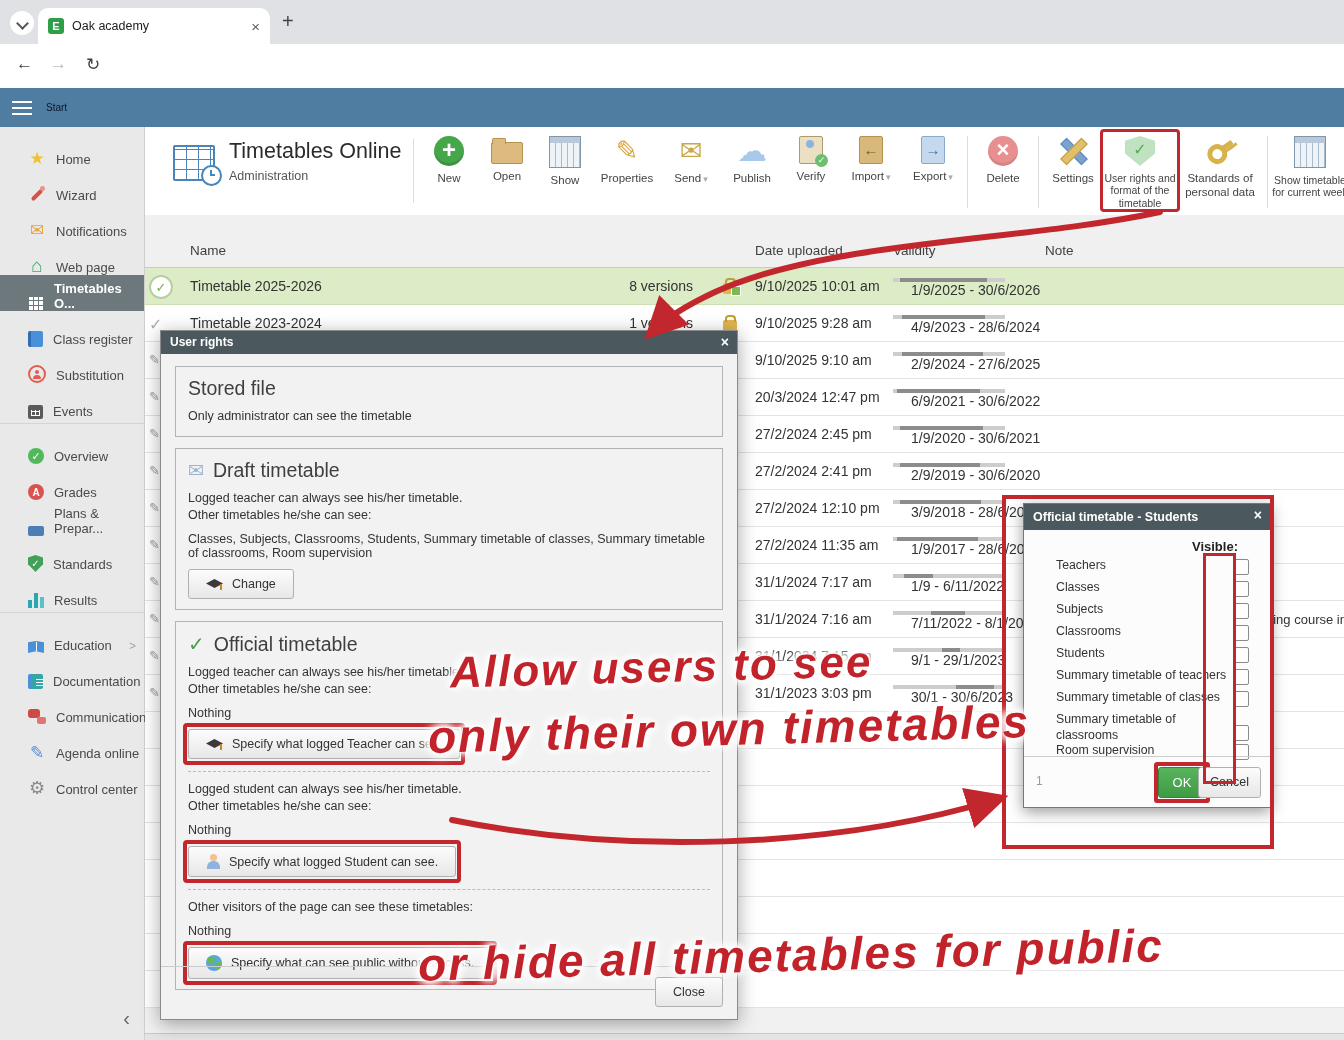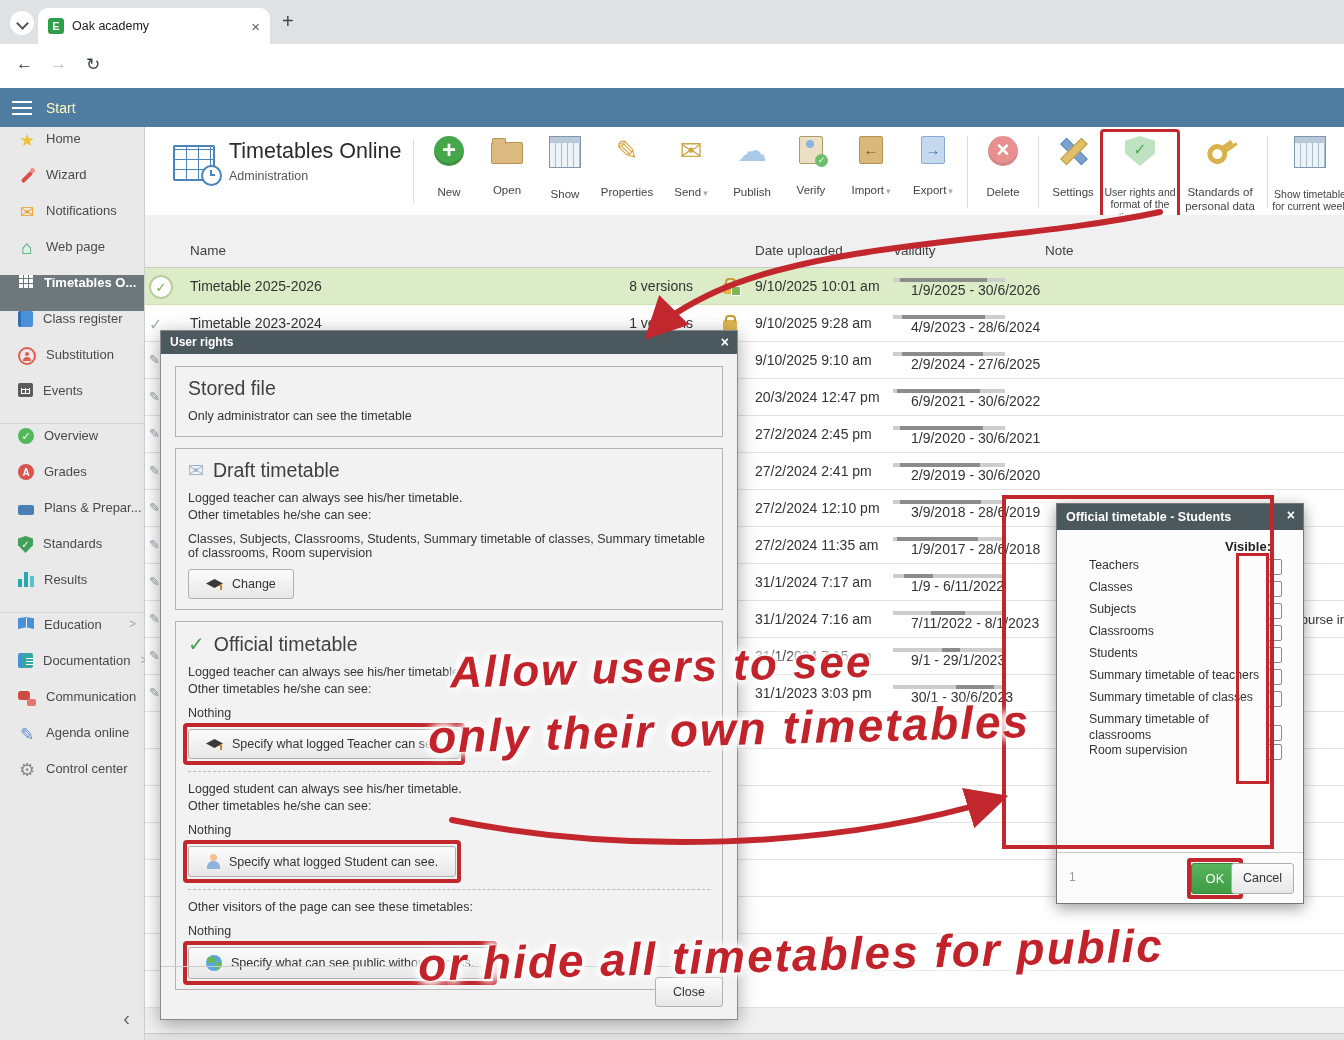--- a/index.html
+++ b/index.html
@@ -27,26 +27,26 @@
   .tune::before{top:4px;} .tune::after{top:10px;}
   .tune i{position:absolute;width:5px;height:5px;border-radius:50%;background:#5f6368;}
   .tune i.a{left:2px;top:2.5px;} .tune i.b{right:2px;top:8.5px;}
   .url{font-size:13.5px;color:#202124;}
 
   
   .appbar{position:absolute;left:0;top:88px;right:0;height:39px;background:#4f7ca1;display:flex;align-items:center;}
   .burger{width:20px;height:2px;background:#fff;margin:0 14px 0 12px;position:relative;}
   .burger::before,.burger::after{content:"";position:absolute;left:0;width:20px;height:2px;background:#fff;}
   .burger::before{top:-6px;} .burger::after{top:6px;}
-  .start{color:#fef9c3;font-size:14px;}
+  .start{color:#0f172a;font-size:10px;}
 
   
   .sidebar{position:absolute;left:0;top:127px;width:145px;bottom:0;background:#e9e9e9;
            border-right:1px solid #cfcfcf;box-sizing:border-box;padding-top:4px;}
-  .side-item{height:36px;display:flex;align-items:flex-start;gap:10px;padding-left:18px;font-size:13px;color:#4a4a4a;}
+  .side-item{height:36px;display:flex;align-items:flex-end;gap:10px;padding-left:28px;font-size:13px;color:#4a4a4a;}
   .side-item.sel{background:#6d787c;color:#fff;font-weight:bold;}
   .side-div{height:1px;background:#d4d4d4;margin:4px 0;}
   .side-chev{margin-left:auto;padding-right:8px;color:#a5a5a5;font-size:12px;}
   .collapse{position:absolute;bottom:10px;right:14px;color:#666;font-size:20px;}
 
   
   .ic{width:18px;height:18px;display:inline-flex;align-items:center;justify-content:center;flex:none;position:relative;}
   .ic-star::before{content:"★";color:#f0c231;font-size:17px;}
   .ic-wand::before{content:"";position:absolute;left:2px;top:8px;width:14px;height:4px;background:#d65147;border-radius:2px;transform:rotate(-45deg);}
   .ic-wand::after{content:"";position:absolute;right:1px;top:1px;width:5px;height:5px;background:#e8938c;border-radius:50%;}
@@ -96,21 +96,21 @@
   .logo-clock{position:absolute;left:56px;top:38px;width:17px;height:17px;border-radius:50%;
      background:#fff;border:2px solid #4a84b8;}
   .logo-clock::before{content:"";position:absolute;left:7px;top:3px;width:2px;height:6px;background:#4a84b8;}
   .logo-clock::after{content:"";position:absolute;left:7px;top:7px;width:5px;height:2px;background:#4a84b8;}
   .panel-title{position:absolute;left:84px;top:12px;font-size:21.5px;color:#2b2b2b;}
   .panel-sub{position:absolute;left:84px;top:42px;font-size:12.5px;color:#555;}
   .panel-vdiv{position:absolute;left:268px;top:12px;height:64px;width:1px;background:#ddd;}
   .tbar{position:absolute;left:275px;top:5px;right:0;display:flex;align-items:flex-start;}
   .tbtn{display:flex;flex-direction:column;align-items:center;text-align:center;font-size:11.5px;
         color:#444;line-height:1.18;padding-top:2px;position:relative;flex:none;}
-  .tbtn .lbl{margin-top:18px;}
+  .tbtn .lbl{margin-top:4px;}
   .tbtn.small .lbl{font-size:10.5px;}
   .tdiv{width:1px;background:#ddd;height:72px;margin:4px 3px 0;flex:none;}
   .caret{color:#aaa;font-size:9px;margin-left:2px;}
   .tbtn.ann::after{content:"";position:absolute;inset:-3px -4px;border:3.5px solid #c1272d;border-radius:4px;}
 
   
   .ti{width:30px;height:30px;position:relative;display:block;margin:2px auto 2px;}
   .ti-new{background:#46a64a;border-radius:50%;box-shadow:inset 0 -3px 0 rgba(0,0,0,.12);}
   .ti-new::after{content:"+";position:absolute;inset:0;color:#fff;font-size:24px;line-height:28px;text-align:center;font-weight:bold;}
   .ti-open{margin-top:8px;height:20px;background:#ddbb80;border:1px solid #b5924e;border-radius:2px;}
@@ -197,21 +197,21 @@
   .ic-student-sm::before{content:"";position:absolute;left:4px;top:0;width:7px;height:7px;background:#f0c290;border-radius:50%;}
   .ic-student-sm::after{content:"";position:absolute;left:1px;top:7px;width:13px;height:8px;background:#8fb3dd;border-radius:6px 6px 0 0;}
   .ic-globe{width:16px;height:16px;border-radius:50%;background:#58a8e0;position:relative;display:inline-block;overflow:hidden;}
   .ic-globe::before{content:"";position:absolute;left:1px;top:2px;width:8px;height:6px;background:#67b857;border-radius:40%;}
   .ic-globe::after{content:"";position:absolute;right:0;bottom:1px;width:6px;height:8px;background:#67b857;border-radius:40%;}
   .ic-mail-sm{display:inline-block;}
   .ic-mail-sm::before{content:"✉";color:#9db3cc;font-size:19px;}
   .ic-check-head{display:inline-block;}
   .ic-check-head::before{content:"✓";color:#4e9e52;font-size:20px;font-weight:bold;}
 
-  .dlg2{position:absolute;left:1056px;top:503px;width:248px;height:401px;background:#fcfcfc;
+  .dlg2{position:absolute;left:1023px;top:503px;width:248px;height:305px;background:#fcfcfc;
       border:1px solid #777;box-shadow:0 4px 14px rgba(0,0,0,.4);z-index:20;box-sizing:border-box;}
   .dlg2 .dlg-title{height:26px;padding-top:6px;font-size:12.5px;}
   .visible-lbl{position:absolute;right:32px;top:35px;font-size:13px;font-weight:bold;color:#222;}
   .sd-items{position:absolute;left:12px;right:8px;top:54px;margin-left:20px;}
   .sd-item{position:relative;min-height:22px;}
   .sd-item .lbl{display:block;width:172px;font-size:12.3px;color:#333;line-height:1.28;}
   .cb{position:absolute;left:177px;top:1px;width:14px;height:14px;background:#fff;border:1px solid #8a8a8a;border-radius:2px;}
   .sd-item.tall .cb{top:13px;}
   .colbox{position:absolute;left:179px;top:49px;width:27px;height:225px;border:3px solid #c1272d;z-index:3;}
   .dlg2-footer{position:absolute;left:0;right:0;bottom:0;height:50px;border-top:1px solid #ccc;}

